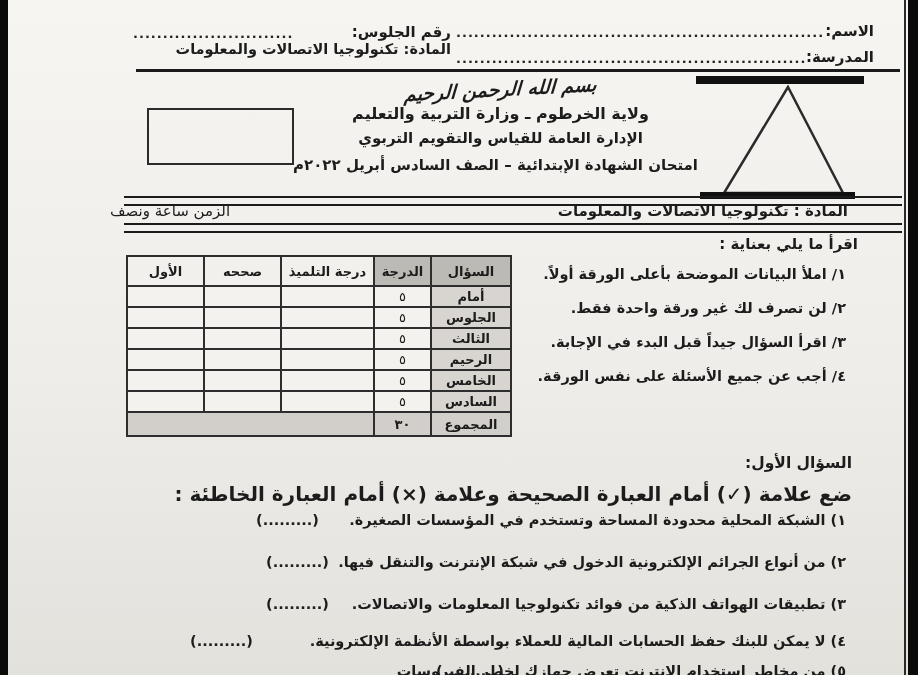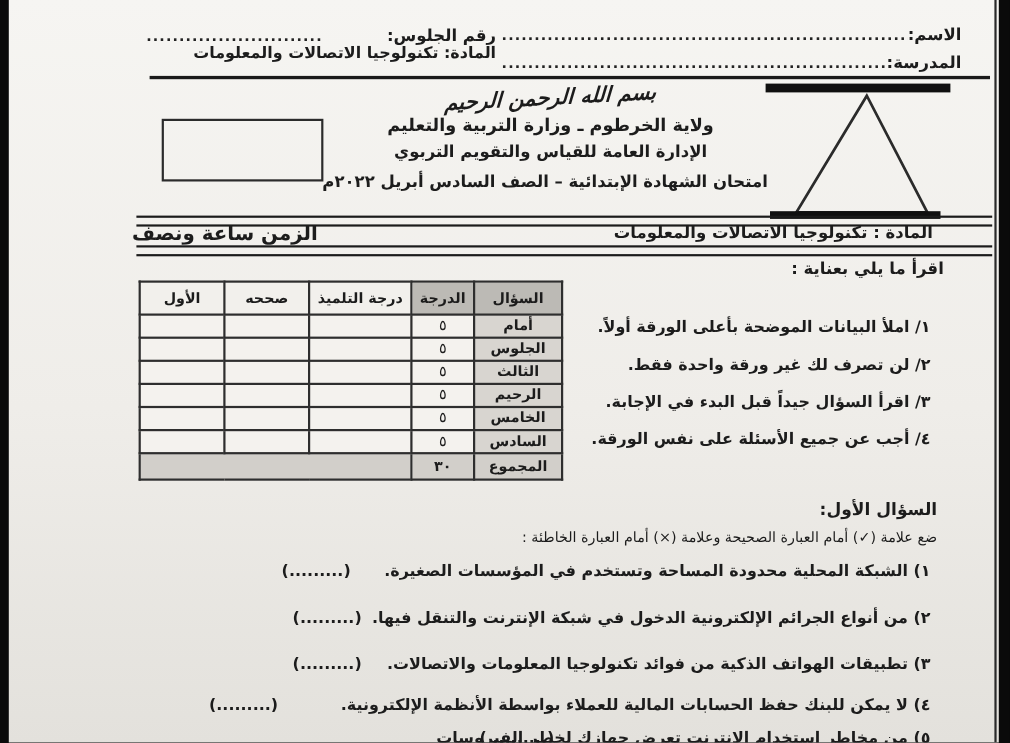--- a/index.html
+++ b/index.html
@@ -36,35 +36,35 @@
   .lh-line2{font-size:15px;font-weight:bold;margin-top:6px;}
   .lh-line3{font-size:15px;font-weight:bold;margin-top:9px;white-space:nowrap;}
   #score-box{top:108px;left:139px;width:143px;height:53px;border:2px solid #2b2b2b;background:transparent;}
   #triangle-wrap{top:84px;left:706px;width:138px;height:112px;}
   #under-triangle-bar{top:192px;left:692px;width:155px;height:7px;background:#101010;}
   
   .dline{height:6px;border-top:2px solid #1b1b1b;border-bottom:2px solid #1b1b1b;}
   #band-top{top:196px;left:116px;right:6px;}
   #band-bottom{top:223px;left:116px;right:6px;}
   #band-subject{top:202px;right:60px;font-size:15px;font-weight:bold;direction:rtl;}
-  #band-time{top:202px;left:112px;font-size:18px;font-weight:bold;direction:rtl;}
+  #band-time{top:202px;left:102px;font-size:15px;font-weight:normal;direction:rtl;}
   #read-heading{top:235px;right:50px;font-size:15px;font-weight:bold;direction:rtl;}
   
-  .instr{right:62px;font-size:14.5px;font-weight:600;direction:rtl;white-space:nowrap;margin-top:24px;}
+  .instr{right:62px;font-size:14.5px;font-weight:600;direction:rtl;white-space:nowrap;}
   
   #marks-table{top:255px;left:118px;width:384px;border-collapse:collapse;direction:rtl;table-layout:fixed;}
   #marks-table td,#marks-table th{border:2px solid #2e2e2e;padding:0;font-size:13px;text-align:center;overflow:hidden;white-space:nowrap;}
   #marks-table th{height:28px;font-weight:bold;background:#f2f0ec;}
   #marks-table th.shaded{background:#bcbab5;}
   #marks-table td{height:19px;background:#f4f2ee;}
   #marks-table td.qcell{background:#d8d5d0;font-weight:bold;}
   #marks-table tr.total td{height:22px;background:#d2cfca;font-weight:bold;}
   
   #q1-title{top:454px;right:56px;font-size:15.5px;font-weight:bold;direction:rtl;}
-  #q1-directive{top:482px;right:56px;font-size:13px;font-weight:normal;direction:rtl;}
+  #q1-directive{top:482px;right:56px;font-size:20px;font-weight:bold;direction:rtl;}
   .stmt-text{position:absolute;right:62px;font-size:14.5px;font-weight:600;direction:rtl;white-space:nowrap;text-align:center;}
   .stmt-answer{position:absolute;font-size:14.5px;font-weight:600;direction:ltr;white-space:nowrap;}
 </style>
 </head>
 <body>
 
 <div id="paper">
 
   <div class="abs" id="top-right-group">
     <div class="fieldrow">

